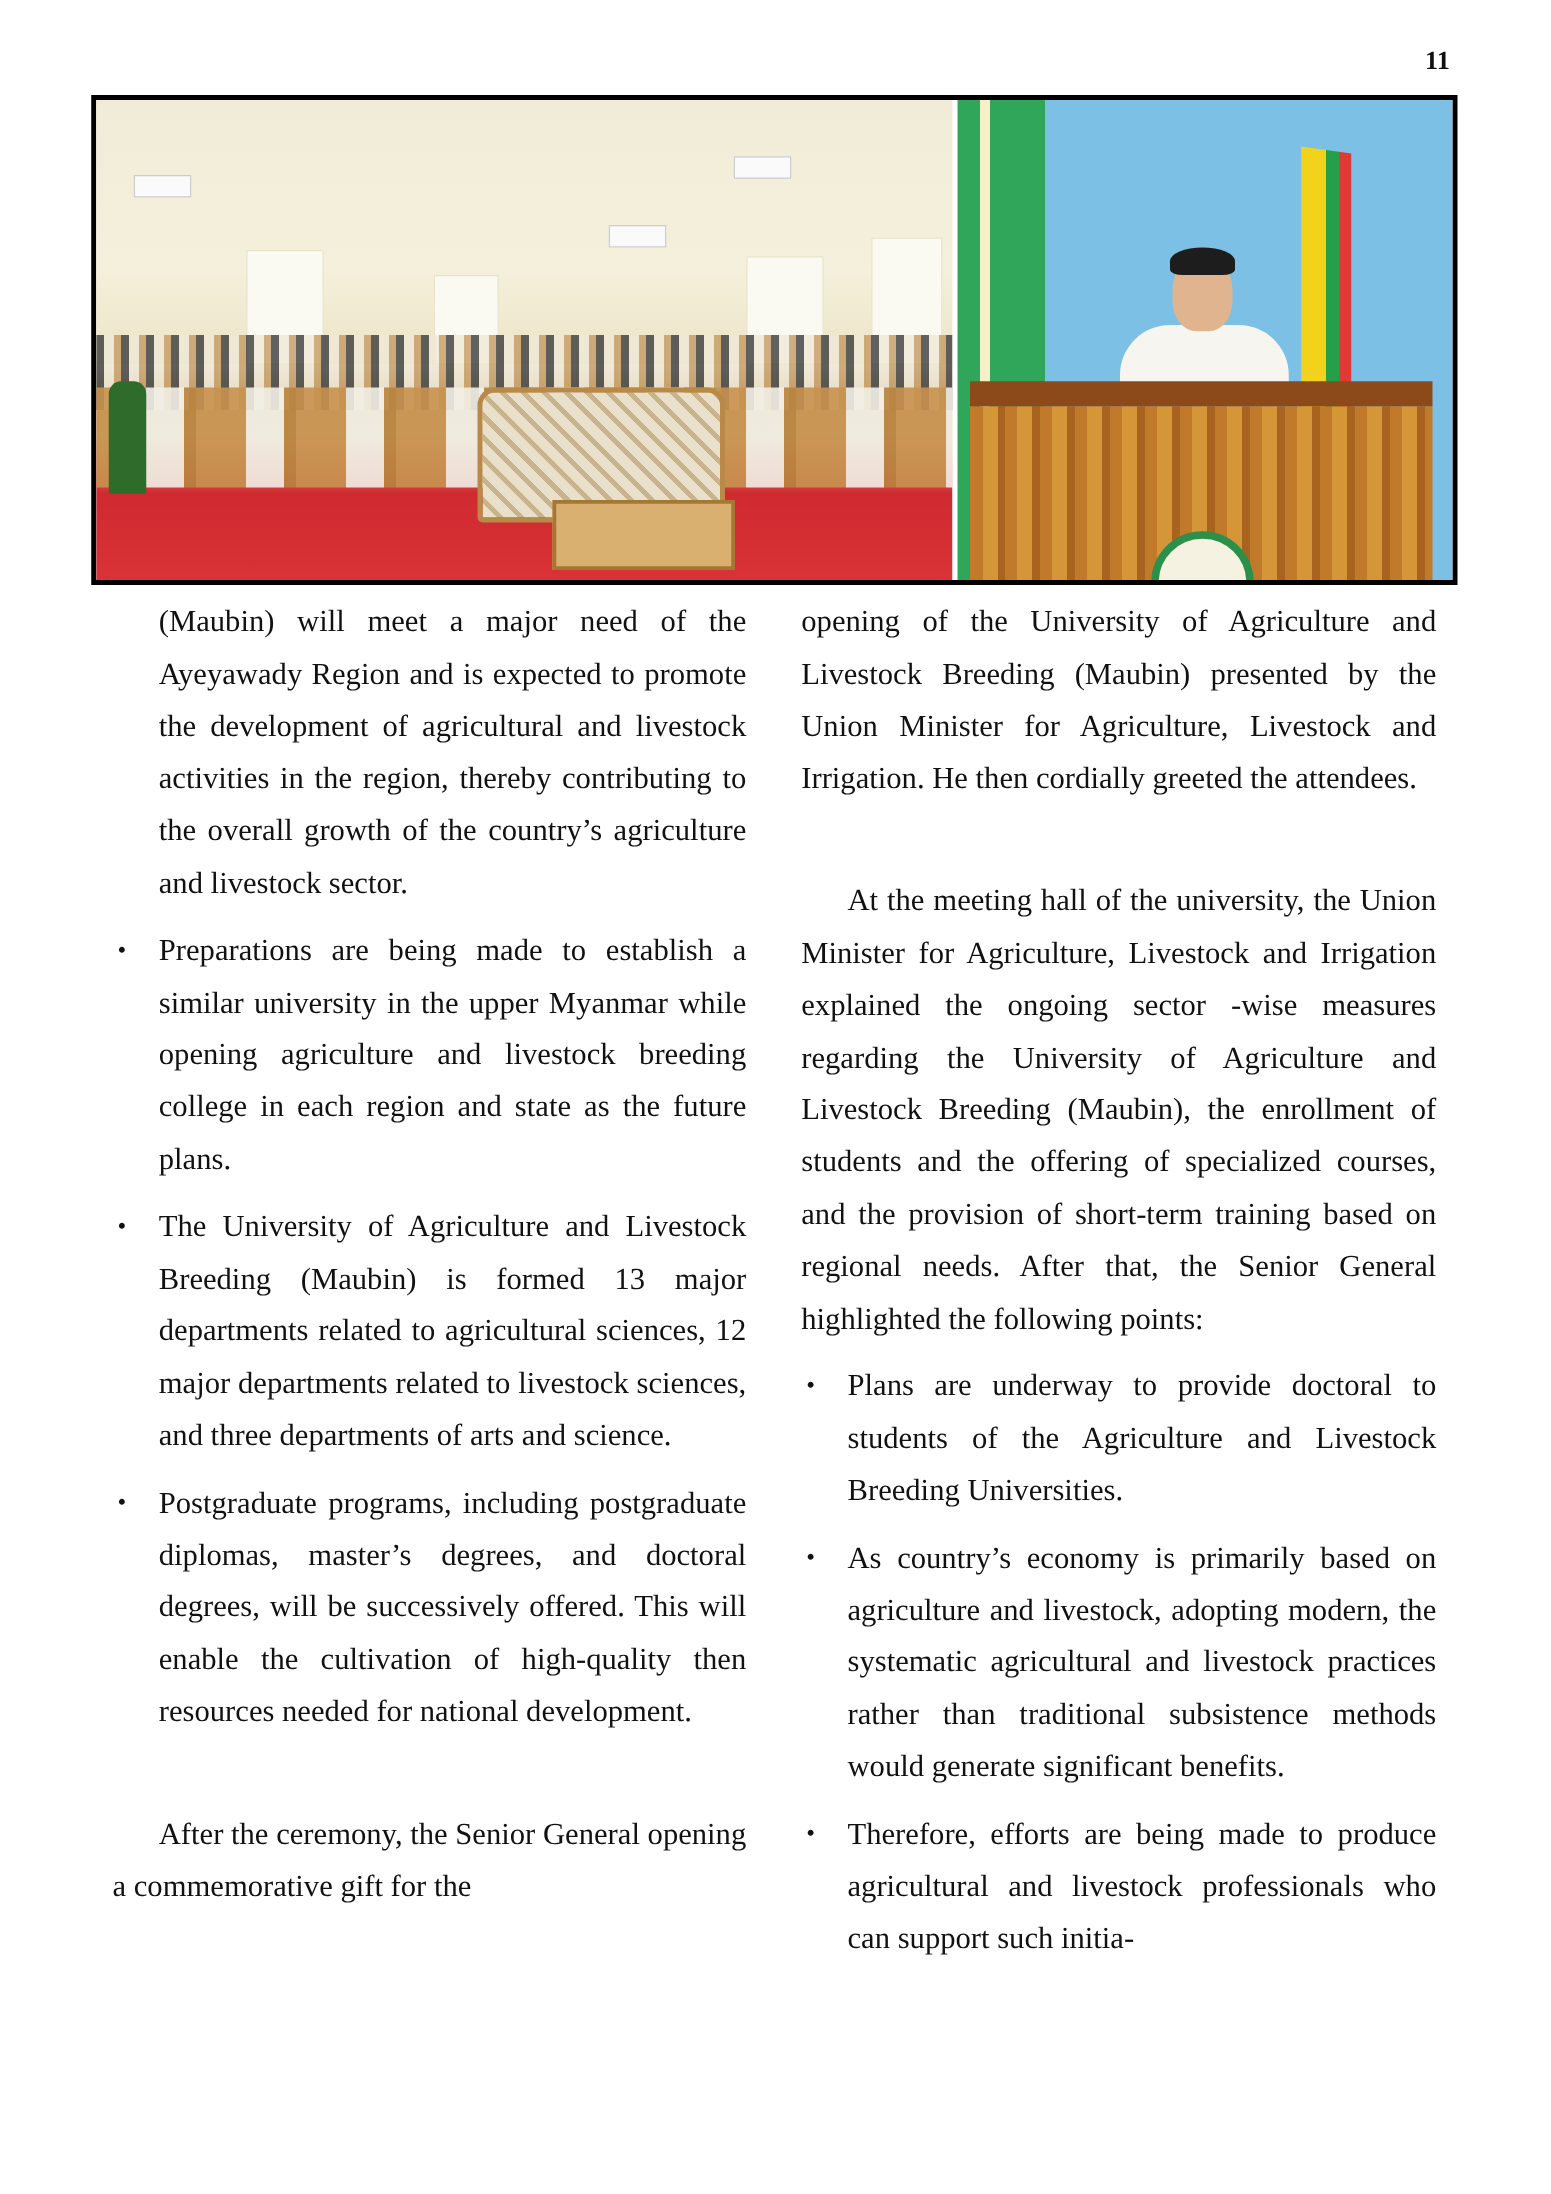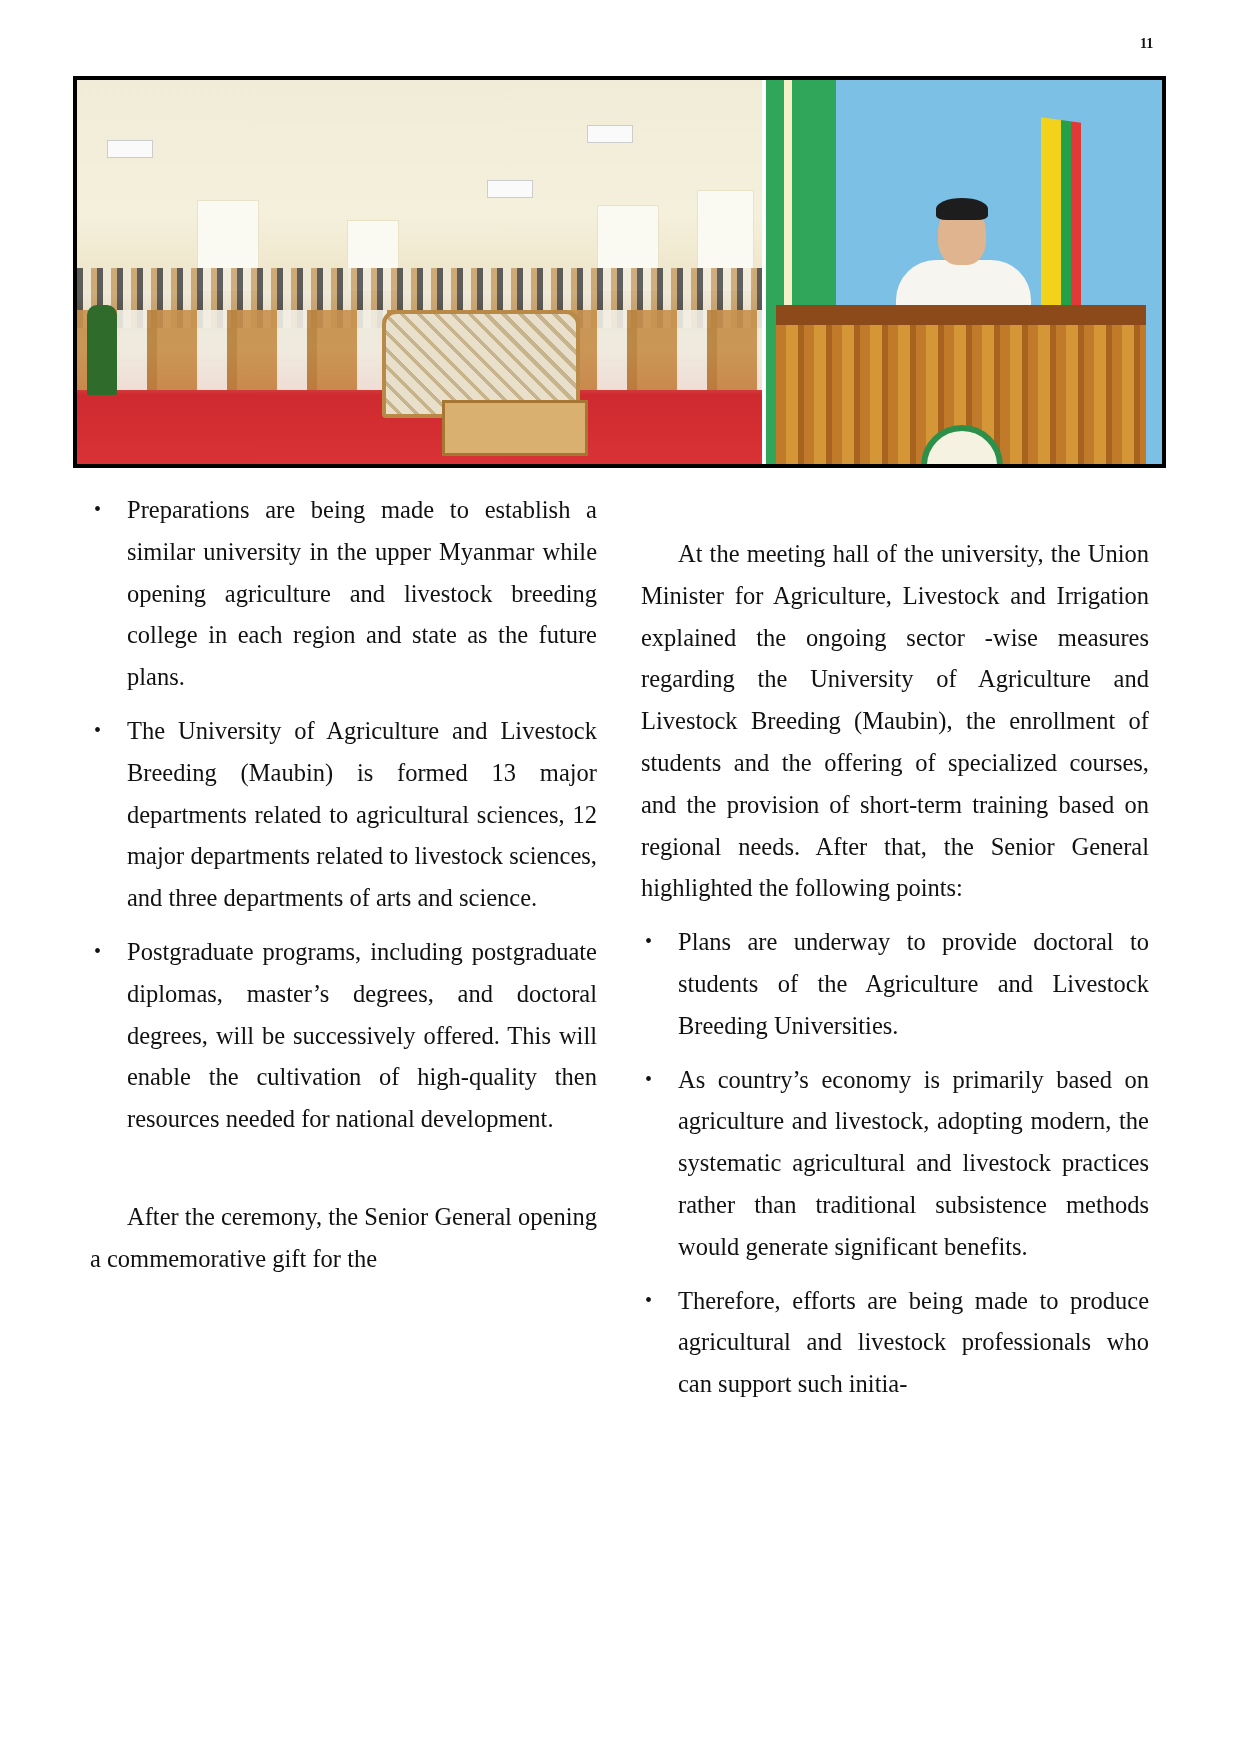--- a/index.html
+++ b/index.html
@@ -1,18 +1,18 @@
 <!DOCTYPE html>
 <html><head>
 <meta charset="utf-8">
 <style>
   html, body { margin: 0; padding: 0; background: #ffffff; }
   body { width: 1241px; height: 1755px; position: relative; overflow: hidden;
          font-family: "Liberation Serif", "DejaVu Serif", serif; color: #111; }
-  .page-number { position: absolute; top: 36px; left: 1140px; font-size: 14px; font-weight: bold; }
+  .page-number { position: absolute; top: 36px; left: 1140px; font-size: 21px; font-weight: bold; }
   .photo-frame { position: absolute; left: 73px; top: 76px; width: 1085px; height: 384px;
                  border: 4px solid #000; background: #fff; overflow: hidden; }
   .photo-left { position: absolute; left: 0; top: 0; width: 685px; height: 384px;
     background:
       linear-gradient(to bottom, #f1ecd7 0%, #f5f0dc 35%, #ece4c6 55%, transparent 55%),
       linear-gradient(to bottom, #f3efde 55%, #c9b18a 62%, #d9c09a 70%, #cf2a2f 82%, #d93237 100%);
   }
   .photo-left .wall-window { position: absolute; background: #fbfaf2; border: 1px solid #e8e2c8; }
   .photo-left .ac { position: absolute; width: 44px; height: 16px; background: #fafafa; border: 1px solid #ccc; }
   .photo-left .crowd { position: absolute; left: 0; right: 0; top: 188px; height: 60px;
@@ -74,40 +74,42 @@
     <div class="flag"></div>
     <div class="speaker-body"></div>
     <div class="speaker-head"></div>
     <div class="speaker-hair"></div>
     <div class="podium"></div>
     <div class="emblem"></div>
   </div>
 </div>
 
 <div class="col left-col">
+  <p class="cont">(Maubin) will meet a major need of the Ayeyawady Region and is expected to promote the development of agricultural and livestock activities in the region, thereby contributing to the overall growth of the country’s agriculture and livestock sector.</p>
   <div class="para-gap"></div>
   <div class="bullet-item">
     <span class="bullet">•</span>
     <p>Preparations are being made to establish a similar university in the upper Myanmar while opening agriculture and livestock breeding college in each region and state as the future plans.</p>
   </div>
   <div class="para-gap"></div>
   <div class="bullet-item">
     <span class="bullet">•</span>
     <p>The University of Agriculture and Livestock Breeding (Maubin) is formed 13 major departments related to agricultural sciences, 12 major departments related to livestock sciences, and three departments of arts and science.</p>
   </div>
   <div class="para-gap"></div>
   <div class="bullet-item">
     <span class="bullet">•</span>
     <p>Postgraduate programs, including postgraduate diplomas, master’s degrees, and doctoral degrees, will be successively offered. This will enable the cultivation of high-quality then resources needed for national development.</p>
   </div>
   <div class="para-gap"></div>
   <p class="indent">After the ceremony, the Senior General opening a commemorative gift for the</p>
 </div>
 
 <div class="col right-col">
+  <p>opening of the University of Agriculture and Livestock Breeding (Maubin) presented by the Union Minister for Agriculture, Livestock and Irrigation. He then cordially greeted the attendees.</p>
   <div class="para-gap"></div>
   <p class="indent">At the meeting hall of the university, the Union Minister for Agriculture, Livestock and Irrigation explained the ongoing sector -wise measures regarding the University of Agriculture and Livestock Breeding (Maubin), the enrollment of students and the offering of specialized courses, and the provision of short-term training based on regional needs. After that, the Senior General highlighted the following points:</p>
   <div class="para-gap"></div>
   <div class="bullet-item">
     <span class="bullet">•</span>
     <p>Plans are underway to provide doctoral to students of the Agriculture and Livestock Breeding Universities.</p>
   </div>
   <div class="para-gap"></div>
   <div class="bullet-item">
     <span class="bullet">•</span>

